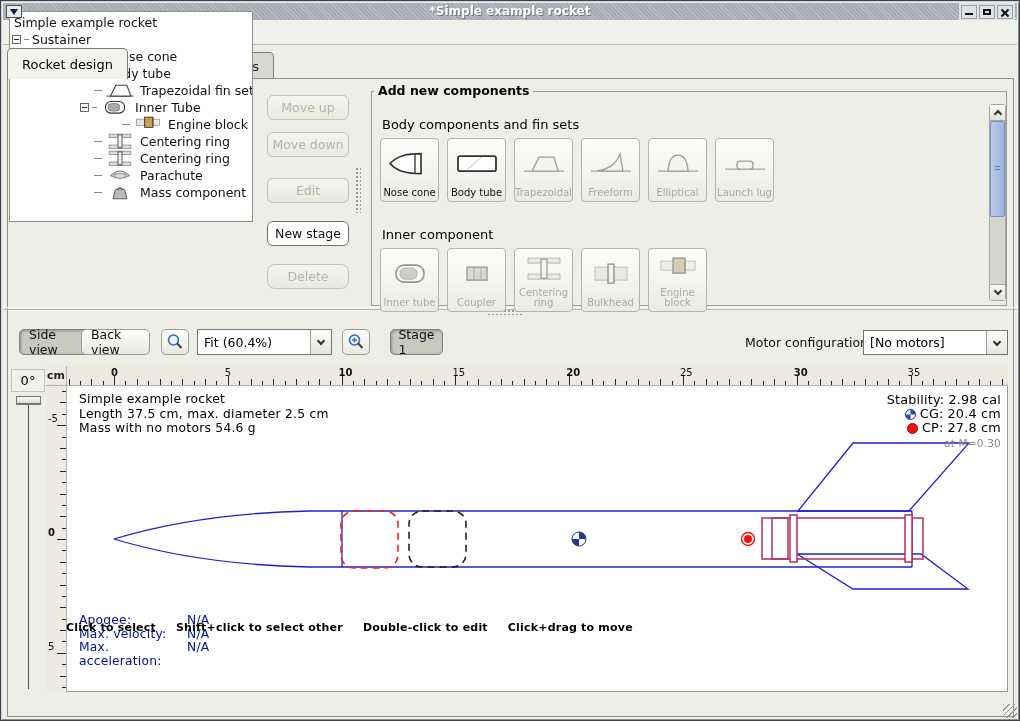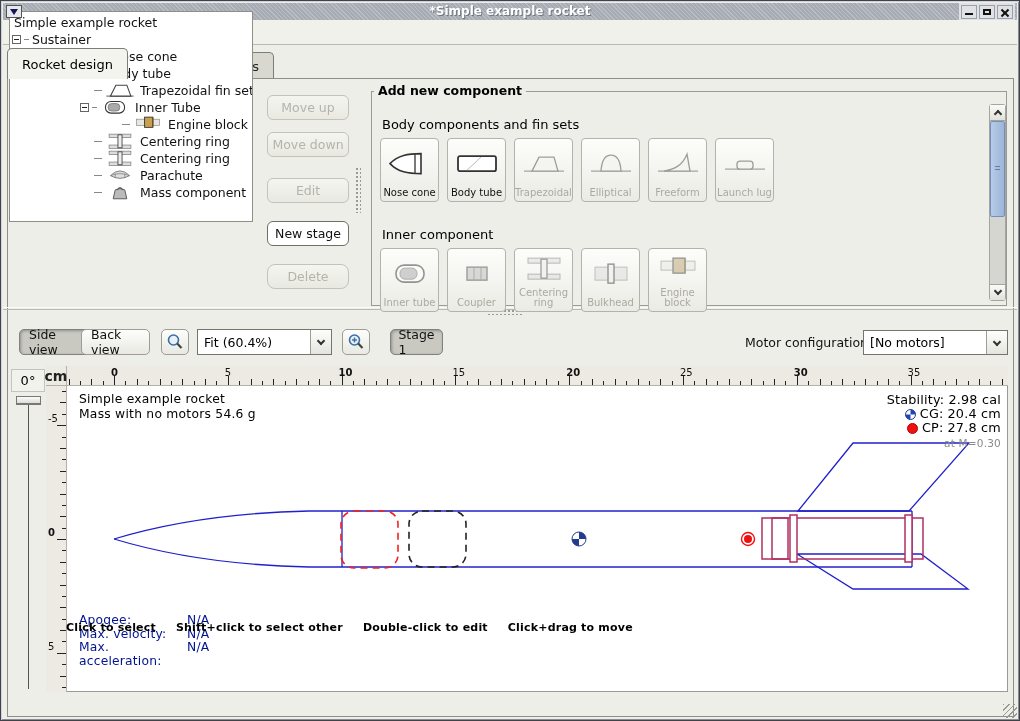--- a/index.html
+++ b/index.html
@@ -82,21 +82,21 @@
   .combo .cbtn2{width:21px;height:100%;border-left:1px solid #9d9d96;background:linear-gradient(#fdfdfb,#e5e5df);
     display:flex;align-items:center;justify-content:center;}
   .label-plain{position:absolute;font-size:12.5px;color:#111;}
   
   .angle-box{position:absolute;left:10px;top:368px;width:34px;height:23px;background:#f2f2ec;border:1px solid #c4c4be;
     font-size:13px;display:flex;align-items:center;justify-content:center;}
   .vslider-track{position:absolute;left:27px;top:402px;width:1px;height:286px;background:#555;}
   .vslider-handle{position:absolute;left:15px;top:395px;width:25px;height:9px;background:linear-gradient(#fbfbf9,#dedcd6);
     border:1px solid #777;border-bottom-width:2px;}
   .ruler-corner{position:absolute;left:45px;top:365px;width:21px;height:20px;background:#eceae3;border-bottom:1px solid #b2b2aa;
-    border-right:1px solid #b2b2aa;font-size:14px;font-weight:bold;display:flex;align-items:center;justify-content:center;color:#222;}
+    border-right:1px solid #b2b2aa;font-size:11px;font-weight:bold;display:flex;align-items:center;justify-content:center;color:#222;}
   .ruler-top{position:absolute;left:66px;top:365px;width:941px;height:20px;background:#eceae3;border-bottom:1px solid #b2b2aa;overflow:hidden;}
   .ruler-left{position:absolute;left:45px;top:385px;width:21px;height:306px;background:#eceae3;border-right:1px solid #b2b2aa;overflow:hidden;}
   .rtick{position:absolute;background:#222;}
   .rlabel{position:absolute;font-size:10px;color:#111;}
   .canvas{position:absolute;left:66px;top:385px;width:941px;height:306px;background:#fff;border-right:1px solid #9b9b94;border-bottom:1px solid #9b9b94;}
   .fig-info{position:absolute;left:12px;top:6px;font-size:12.3px;line-height:14.6px;color:#000;letter-spacing:.25px;}
   .stab-block{position:absolute;right:6px;top:7px;text-align:right;font-size:12.8px;line-height:14px;color:#000;letter-spacing:.2px;}
   .stab-row{display:flex;justify-content:flex-end;align-items:center;gap:4px;}
   .mach{color:#8a8a8a;font-size:10.5px;margin-top:1px;}
   .flight-block{position:absolute;left:12px;bottom:23px;color:#00128f;font-size:12.3px;line-height:13.4px;letter-spacing:.2px;}
@@ -257,21 +257,21 @@
       <div class="action-btn disabled" style="top: 177px;">Edit</div>
       <div class="action-btn primary" style="top: 220px;">New stage</div>
       <div class="action-btn disabled" style="top: 263px; border-radius: 8px;">Delete</div>
     </div>
 
   <div class="vsplit-handle dots"></div>
   <div class="hsplit-line"></div>
   <div class="hsplit-handle dots"></div>
 
   <div class="groupbox">
-    <div class="group-title">Add new component</div>
+    <div class="group-title">Add new components</div>
     <div id="component-groups">
         <div class="sub-label">Body components and fin sets</div>
         <div class="cbtn-row">
           <div class="cbtn">
             <div class="cicon">
               <svg width="44" height="27.28" viewBox="0 0 44 27">
                 <path d="M2,13.5 C10,5 20,3.5 33,3.5 L33,23.5 C20,23.5 10,22 2,13.5 Z" fill="#fff" stroke="#333" stroke-width="1.6"></path>
                 <line x1="27" y1="4" x2="27" y2="23" stroke="#333" stroke-width="1.3"></line>
               </svg>
             </div>
@@ -292,33 +292,33 @@
                 <line x1="2" y1="21" x2="42" y2="21" stroke="#555" stroke-width="1.2"></line>
                 <path d="M10,21 L17,7 L32,7 L36,21 Z" fill="#f4f4f0" stroke="#444" stroke-width="1.3"></path>
               </svg>
             </div>
             <div class="clabel">Trapezoidal</div>
           </div>
           <div class="cbtn disabled">
             <div class="cicon">
               <svg width="44" height="27.28" viewBox="0 0 44 27">
                 <line x1="2" y1="21" x2="42" y2="21" stroke="#555" stroke-width="1.2"></line>
+                <path d="M8,21 C18,19 26,16 31,4 L34,21 Z" fill="#f4f4f0" stroke="#444" stroke-width="1.3"></path>
+              </svg>
+            </div>
+            <div class="clabel">Freeform</div>
+          </div>
+          <div class="cbtn disabled">
+            <div class="cicon">
+              <svg width="44" height="27.28" viewBox="0 0 44 27">
+                <line x1="2" y1="21" x2="42" y2="21" stroke="#555" stroke-width="1.2"></line>
                 <path d="M12,21 Q13,5 22,5 Q31,5 32,21 Z" fill="#f4f4f0" stroke="#444" stroke-width="1.3"></path>
               </svg>
             </div>
             <div class="clabel">Elliptical</div>
-          </div>
-          <div class="cbtn disabled">
-            <div class="cicon">
-              <svg width="44" height="27.28" viewBox="0 0 44 27">
-                <line x1="2" y1="21" x2="42" y2="21" stroke="#555" stroke-width="1.2"></line>
-                <path d="M8,21 C18,19 26,16 31,4 L34,21 Z" fill="#f4f4f0" stroke="#444" stroke-width="1.3"></path>
-              </svg>
-            </div>
-            <div class="clabel">Freeform</div>
           </div>
           <div class="cbtn disabled">
             <div class="cicon">
               <svg width="44" height="27.28" viewBox="0 0 44 27">
                 <line x1="2" y1="19" x2="42" y2="19" stroke="#555" stroke-width="1.2"></line>
                 <rect x="14" y="11" width="16" height="8" rx="3" fill="#f4f4f0" stroke="#444" stroke-width="1.3"></rect>
               </svg>
             </div>
             <div class="clabel">Launch lug</div>
           </div>
@@ -578,20 +578,21 @@
         <path d="M512,153 L512,160 A7,7 0 0 1 505,153 Z" fill="#223a8f"></path>
       </g>
 
       <g>
         <circle cx="681" cy="153" r="6.5" fill="none" stroke="#ee1111" stroke-width="1.4"></circle>
         <circle cx="681" cy="153" r="4" fill="#ee1111"></circle>
       </g>
     </svg>
     <div class="fig-info" id="fig-info">
         <div>Simple example rocket</div>
+        <div>Length 37.5 cm, max. diameter 2.5 cm</div>
         <div>Mass with no motors 54.6 g</div>
       </div>
     <div class="stab-block">
       <div class="stab-row">
           <span>Stability:</span>
         <span>2.98 cal</span>
         </div>
       <div class="stab-row">
         <svg width="11" height="11" viewBox="0 0 11 11">
           <circle cx="5.5" cy="5.5" r="5" fill="#fff" stroke="#223a8f" stroke-width="1"></circle>

